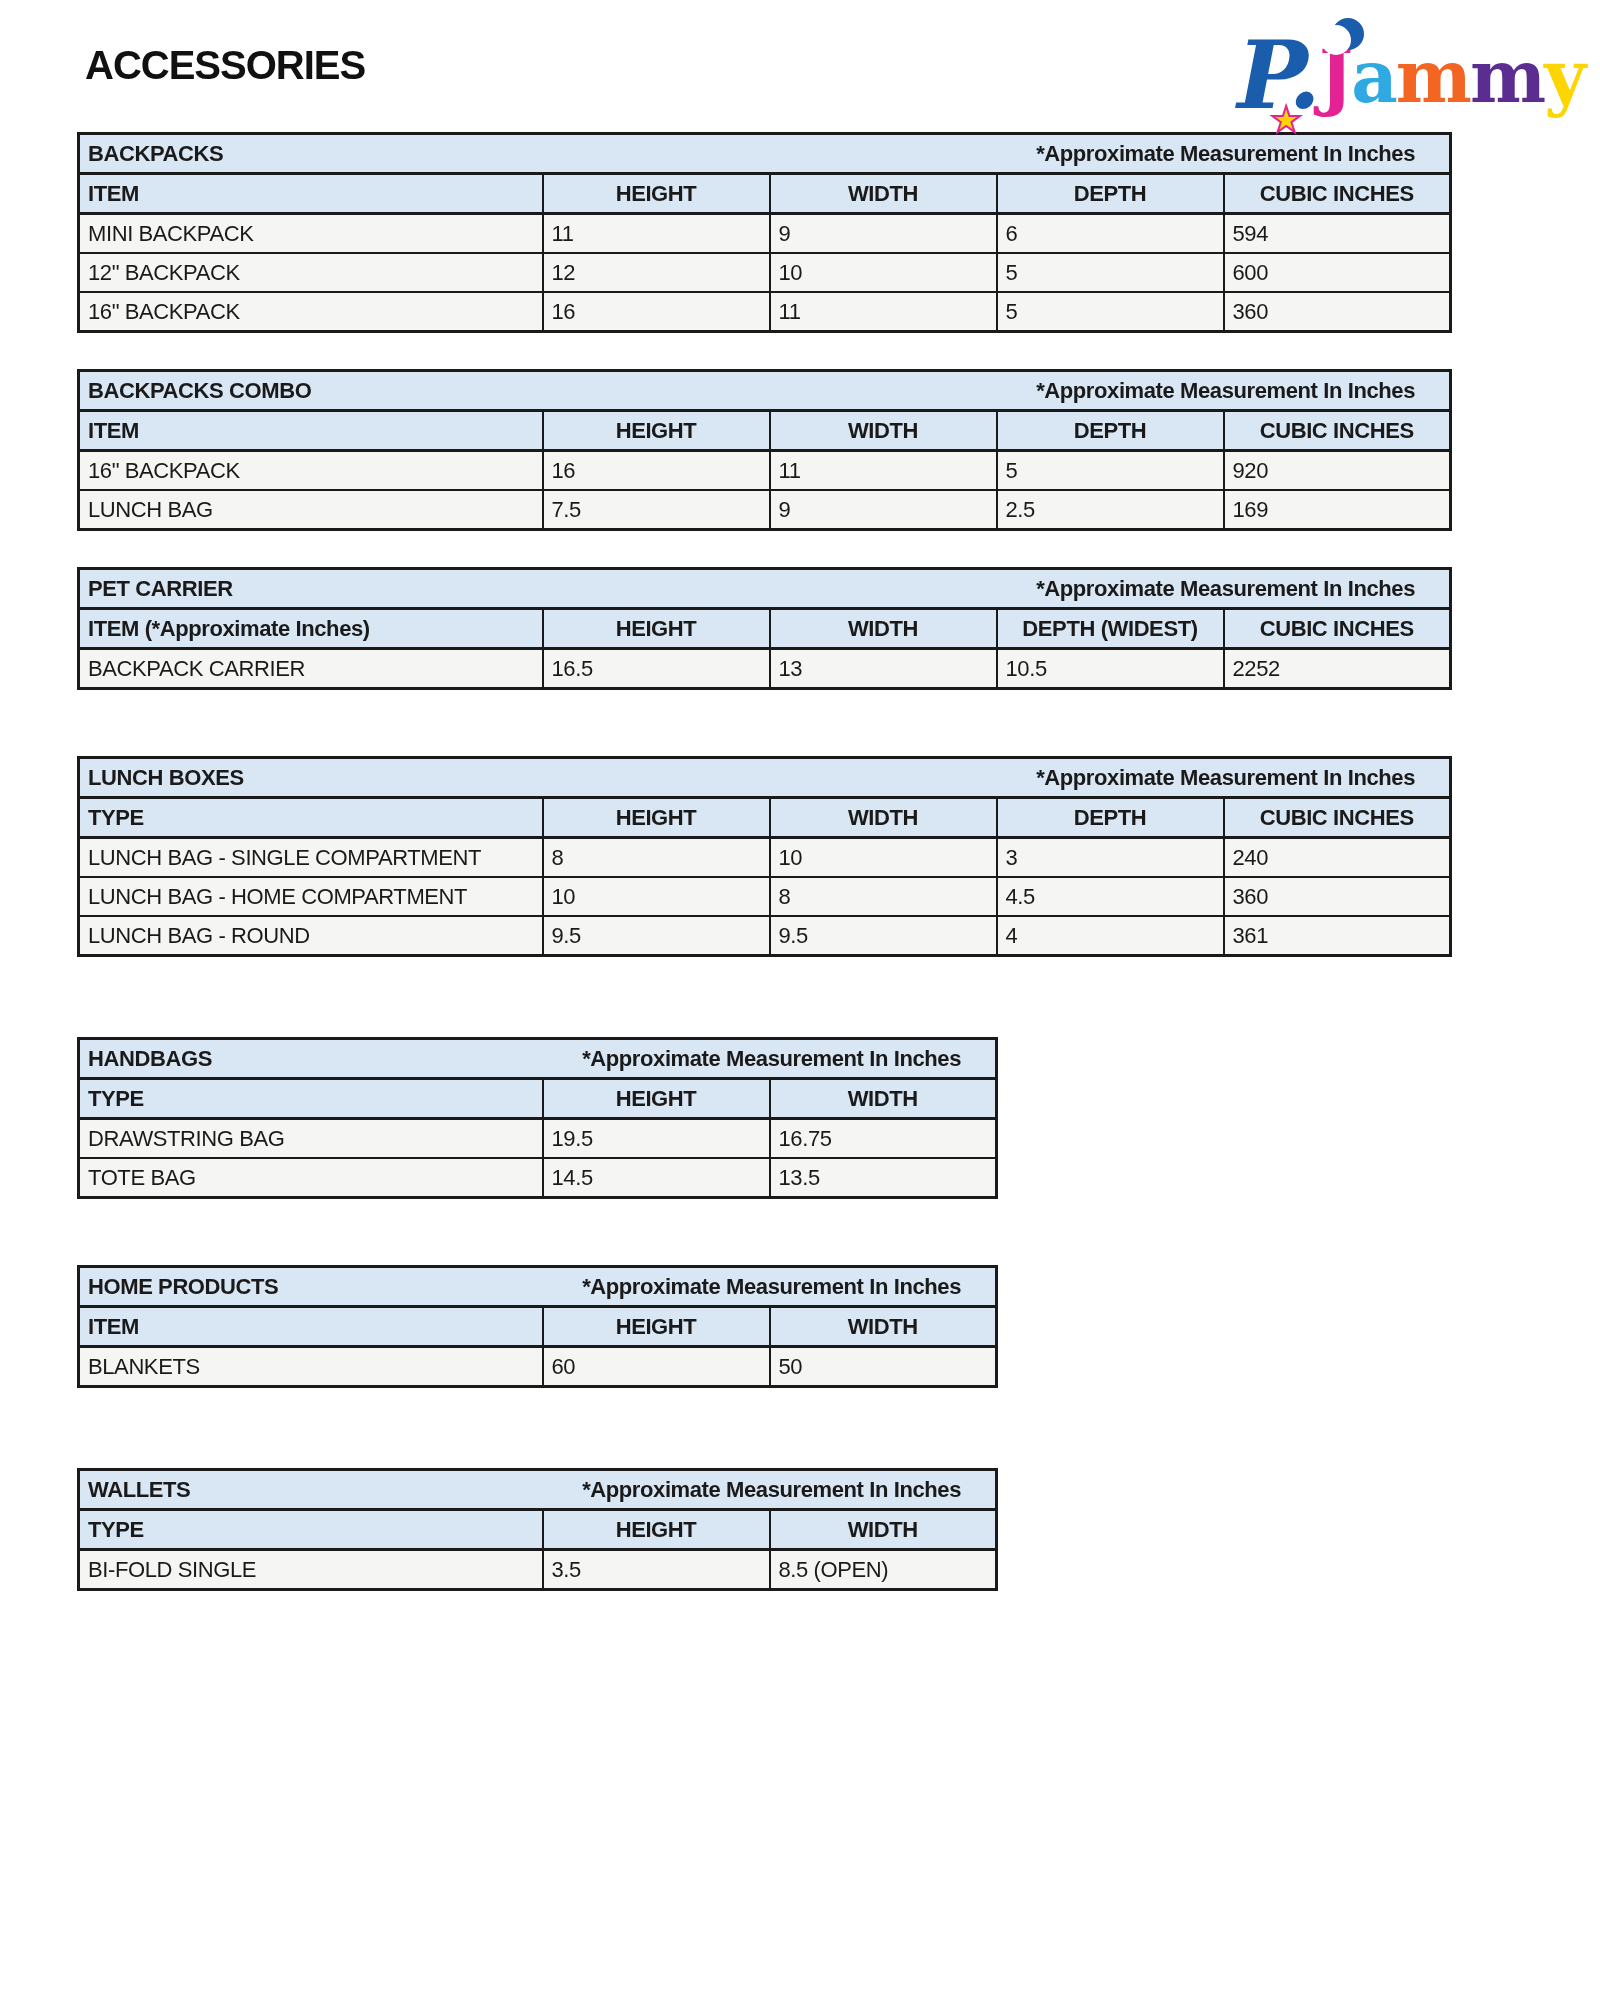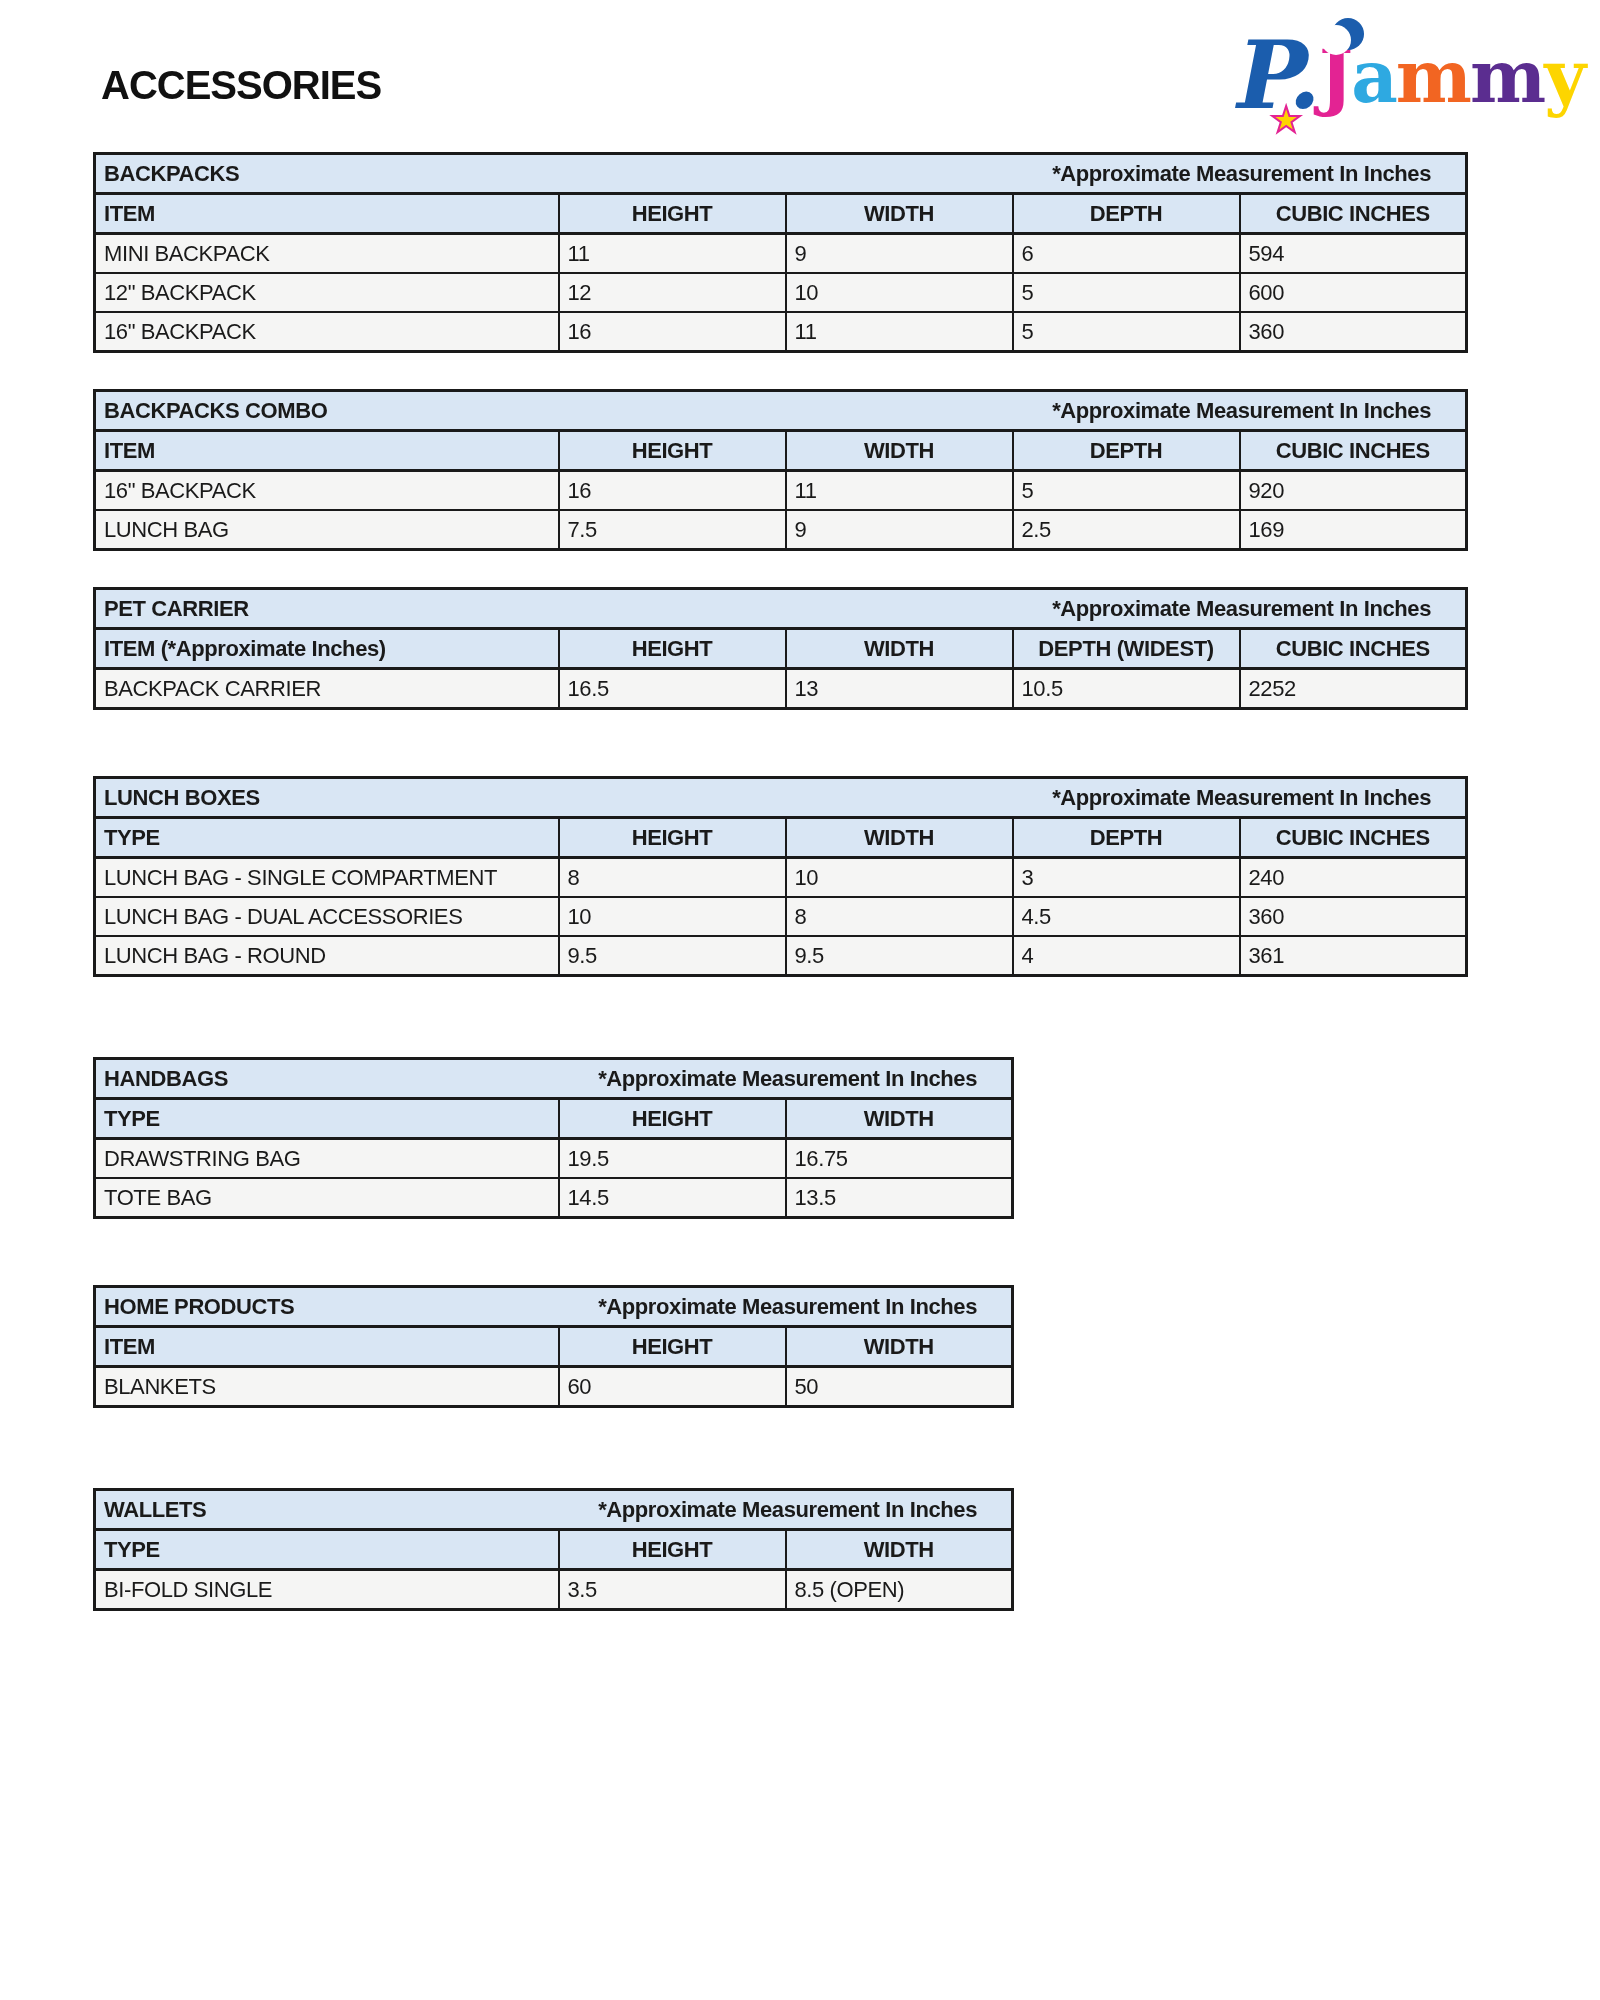--- a/index.html
+++ b/index.html
@@ -7,21 +7,21 @@
     --row-bg:#f5f5f4;
     --border:#1a1a1a;
     --text:#1a1a1a;
   }
   html,body{margin:0;padding:0;}
   body{
     width:1600px;height:2000px;background:#ffffff;position:relative;
     font-family:"Liberation Sans",sans-serif;color:var(--text);
     -webkit-font-smoothing:antialiased;
   }
-  .page{padding:48px 0 0 77px;margin-left:16px;}
+  .page{padding:28px 0 0 77px;}
   h1{
     margin:14px 0 0 8px;font-size:40px;line-height:46px;font-weight:bold;
     letter-spacing:-1px;color:#111;
   }
   
   .logo{
     position:absolute;top:22px;right:16px;width:410px;height:120px;
     white-space:nowrap;display:flex;align-items:baseline;justify-content:flex-end;
   }
   .logo-p{
@@ -248,21 +248,21 @@
           </thead>
           <tbody>
             <tr>
               <td class="c-item">LUNCH BAG - SINGLE COMPARTMENT</td>
               <td class="c-num">8</td>
               <td class="c-num">10</td>
               <td class="c-num">3</td>
               <td class="c-num">240</td>
             </tr>
             <tr>
-              <td class="c-item">LUNCH BAG - DUAL ACCESSORIES</td>
+              <td class="c-item">LUNCH BAG - HOME COMPARTMENT</td>
               <td class="c-num">10</td>
               <td class="c-num">8</td>
               <td class="c-num">4.5</td>
               <td class="c-num">360</td>
             </tr>
             <tr>
               <td class="c-item">LUNCH BAG - ROUND</td>
               <td class="c-num">9.5</td>
               <td class="c-num">9.5</td>
               <td class="c-num">4</td>

